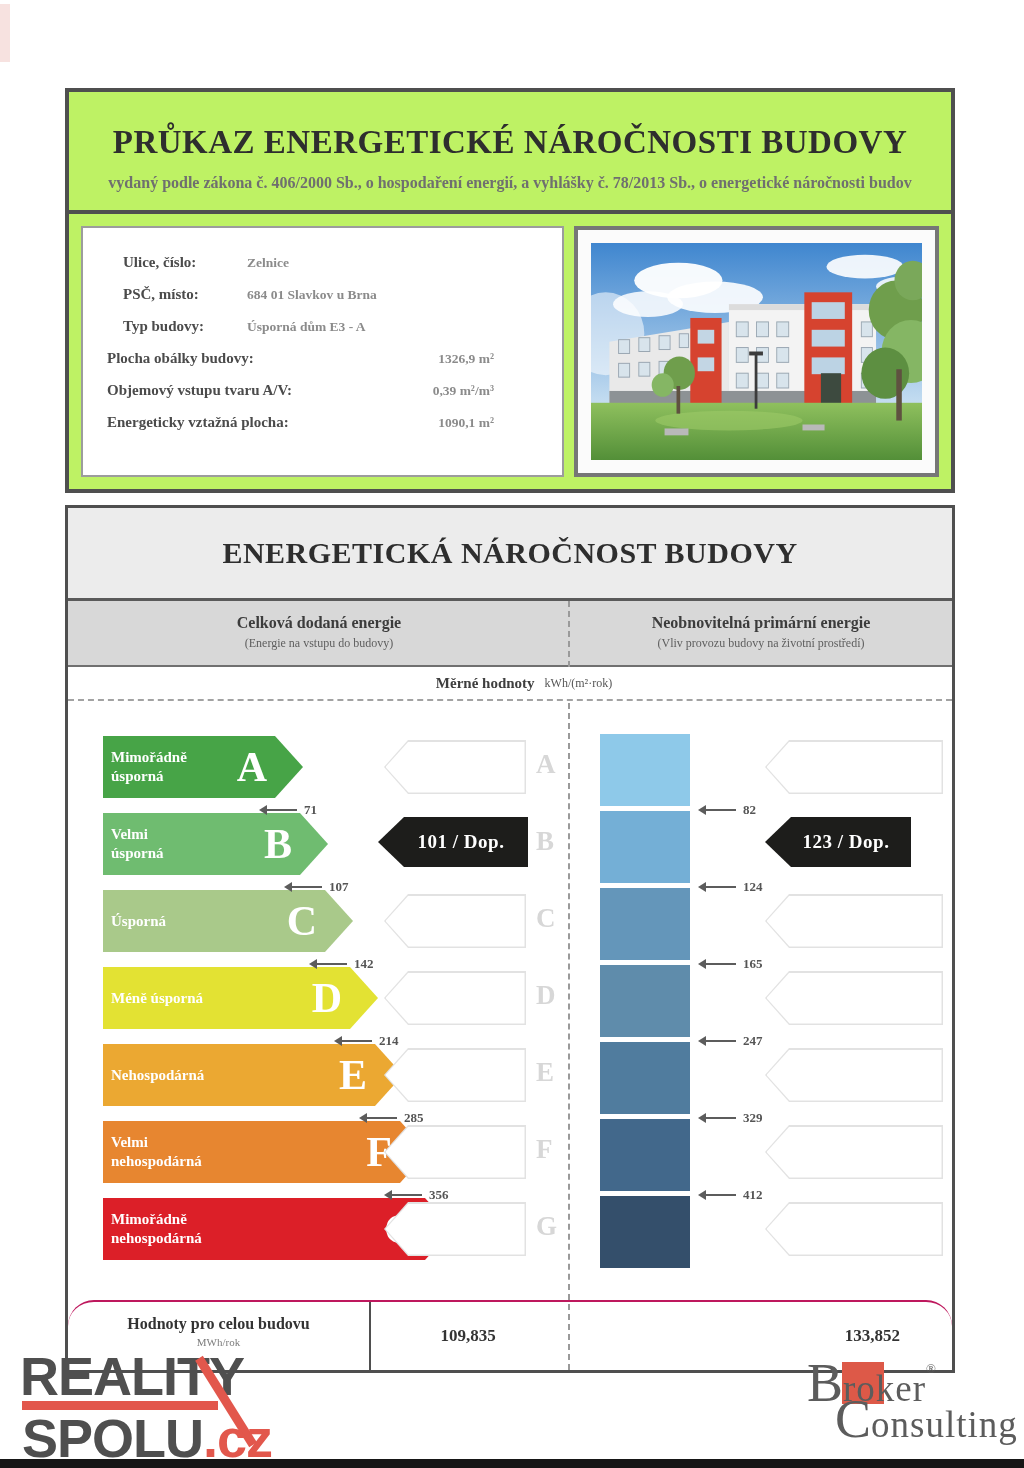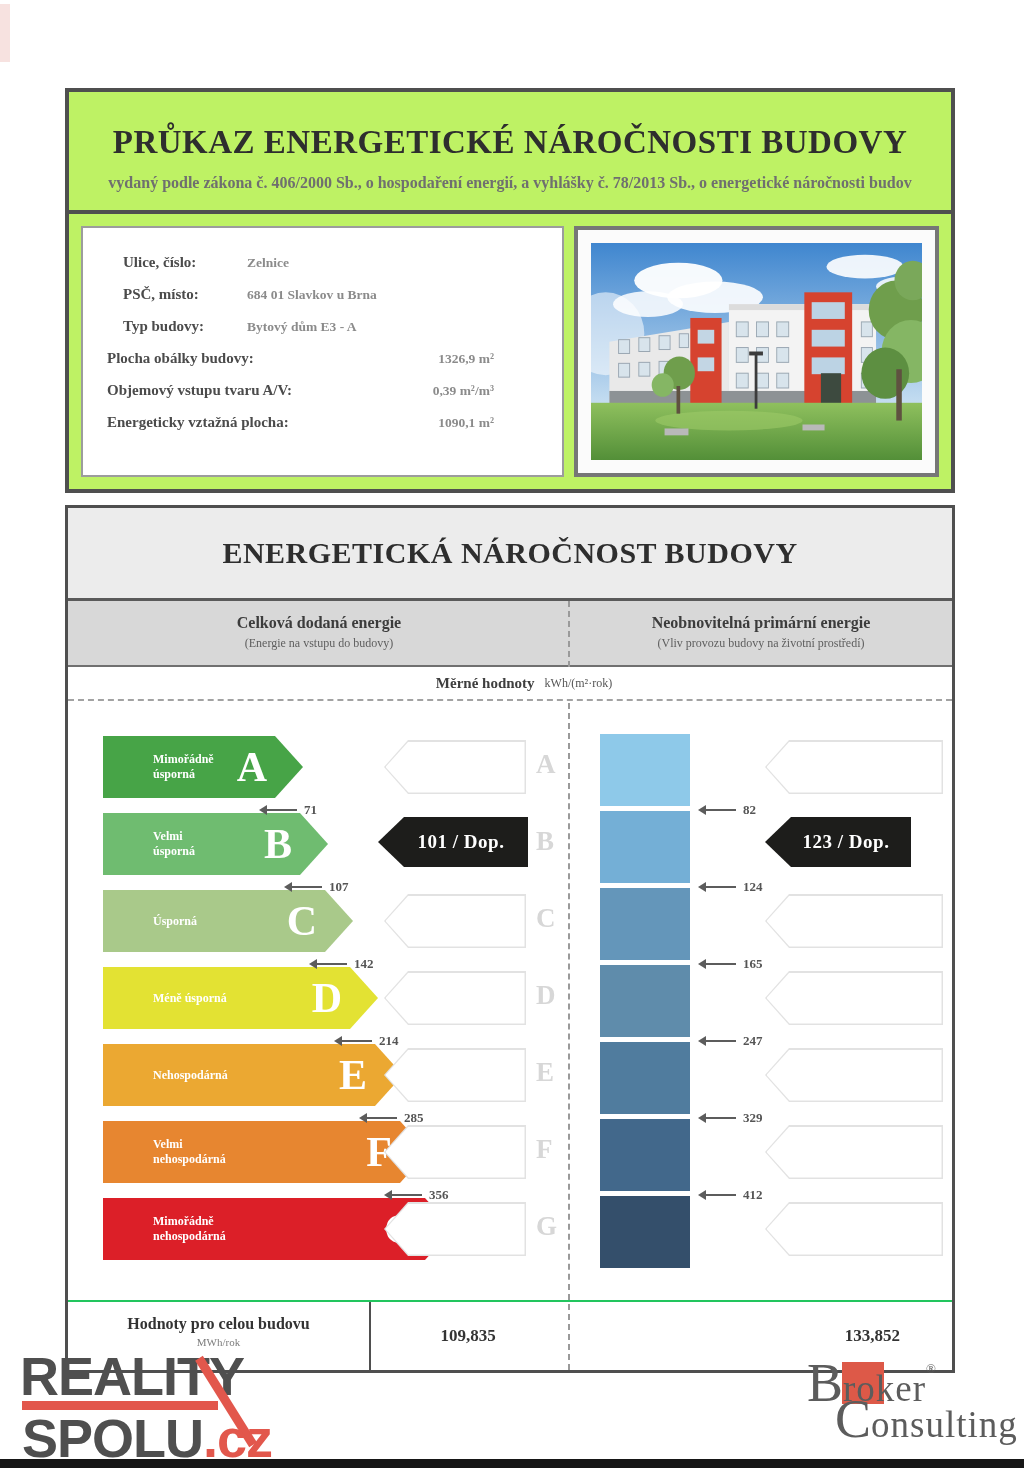--- a/index.html
+++ b/index.html
@@ -38,21 +38,21 @@
              border-bottom:2px dashed #a2a2a2;box-sizing:border-box;padding-left:28px;}
   .units-label{font-weight:bold;font-size:15px;color:#3e3e3e;}
   .units-unit{font-size:12px;color:#565656;}
   .vdash{position:absolute;left:500px;width:0;border-left:2px dashed #9a9a9a;z-index:0;}
   .vdash.seg1{top:93px;height:66px;}
   .vdash.seg2{top:195px;height:667px;}
 
   .chart-area{position:relative;height:601px;}
   .band{position:absolute;left:35px;height:62px;display:flex;align-items:center;color:#fff;
         clip-path:polygon(0 0,calc(100% - 28px) 0,100% 50%,calc(100% - 28px) 100%,0 100%);}
-  .blabel{font-size:12px;font-weight:bold;line-height:1.25;padding-left:22px;width:120px;white-space:pre-line;margin-left:28px;}
+  .blabel{font-size:15px;font-weight:bold;line-height:1.25;padding-left:8px;width:120px;white-space:pre-line;}
   .bletter{position:absolute;right:36px;top:50%;transform:translateY(-50%);font-size:42px;font-weight:bold;}
   .bcol-a{background:#47a447}.bcol-b{background:#6fbc70}.bcol-c{background:#a9c98a}
   .bcol-d{background:#e3e233}.bcol-e{background:#eba832}.bcol-f{background:#e78630}.bcol-g{background:#dc1f28}
   .r0{top:35px}.r1{top:112px}.r2{top:189px}.r3{top:266px}.r4{top:343px}.r5{top:420px}.r6{top:497px}
 
   .ghost{position:absolute;background:#e2e2e2;
          clip-path:polygon(0 50%,24px 0,100% 0,100% 100%,24px 100%);}
   .ghost .gin{position:absolute;inset:1.5px;background:#fff;
          clip-path:polygon(0 50%,23px 0,100% 0,100% 100%,23px 100%);}
   .ghost.gl{left:316px;width:142px;height:54px;}
@@ -74,21 +74,21 @@
                border-top:5px solid transparent;border-bottom:5px solid transparent;border-right:8px solid #5c5c5c;}
   .m0{top:101px}.m1{top:178px}.m2{top:255px}.m3{top:332px}.m4{top:409px}.m5{top:486px}
   .ml0{left:193px}.ml1{left:218px}.ml2{left:243px}.ml3{left:268px}.ml4{left:293px}.ml5{left:318px}
   .mr{left:632px}
 
   .bluecell{position:absolute;left:532px;width:90px;height:72px;}
   .b0{top:33px;background:#8ec9e9}.b1{top:110px;background:#74afd6}.b2{top:187px;background:#6496ba}
   .b3{top:264px;background:#5f8cab}.b4{top:341px;background:#507c9e}.b5{top:418px;background:#42688b}
   .b6{top:495px;background:#344f6b}
 
-  .totals-row{position:absolute;left:0;right:0;bottom:0;height:68px;border-top:2px solid #22c55e;display:flex;}
+  .totals-row{position:absolute;left:0;right:0;bottom:0;height:68px;border-top:2px solid #be185d;display:flex;border-radius:26px;}
   .t-cell1{width:303px;border-right:2px solid #4f4f4f;text-align:center;padding-top:13px;box-sizing:border-box;}
   .t-label{font-weight:bold;font-size:16px;color:#333;}
   .t-unit{font-size:11px;color:#7c7c7c;margin-top:3px;}
   .t-cell2{width:194px;display:flex;align-items:center;justify-content:center;font-weight:bold;font-size:17px;color:#333;}
   .t-cell3{flex:1;display:flex;align-items:center;justify-content:flex-end;padding-right:52px;
            font-weight:bold;font-size:17px;color:#333;}
 
   
   .reality{position:absolute;left:20px;top:1349px;width:340px;height:115px;z-index:6;}
   .reality .l1{font-size:54px;font-weight:800;color:#4f4f4f;line-height:1;letter-spacing:-1px;}
@@ -125,21 +125,21 @@
         <div class="irow fixed">
           <span class="lbl">Ulice, číslo:</span>
           <span class="val">Zelnice</span>
         </div>
         <div class="irow fixed">
           <span class="lbl">PSČ, místo:</span>
           <span class="val">684 01  Slavkov u Brna</span>
         </div>
         <div class="irow fixed">
           <span class="lbl">Typ budovy:</span>
-          <span class="val">Bytový dům E3 - A</span>
+          <span class="val">Úsporná dům E3 - A</span>
         </div>
         <div class="irow spread">
           <span class="lbl">Plocha obálky budovy:</span>
           <span class="val">1326,9 m²</span>
         </div>
         <div class="irow spread">
           <span class="lbl">Objemový vstupu tvaru A/V:</span>
           <span class="val">0,39 m²/m³</span>
         </div>
         <div class="irow spread">

